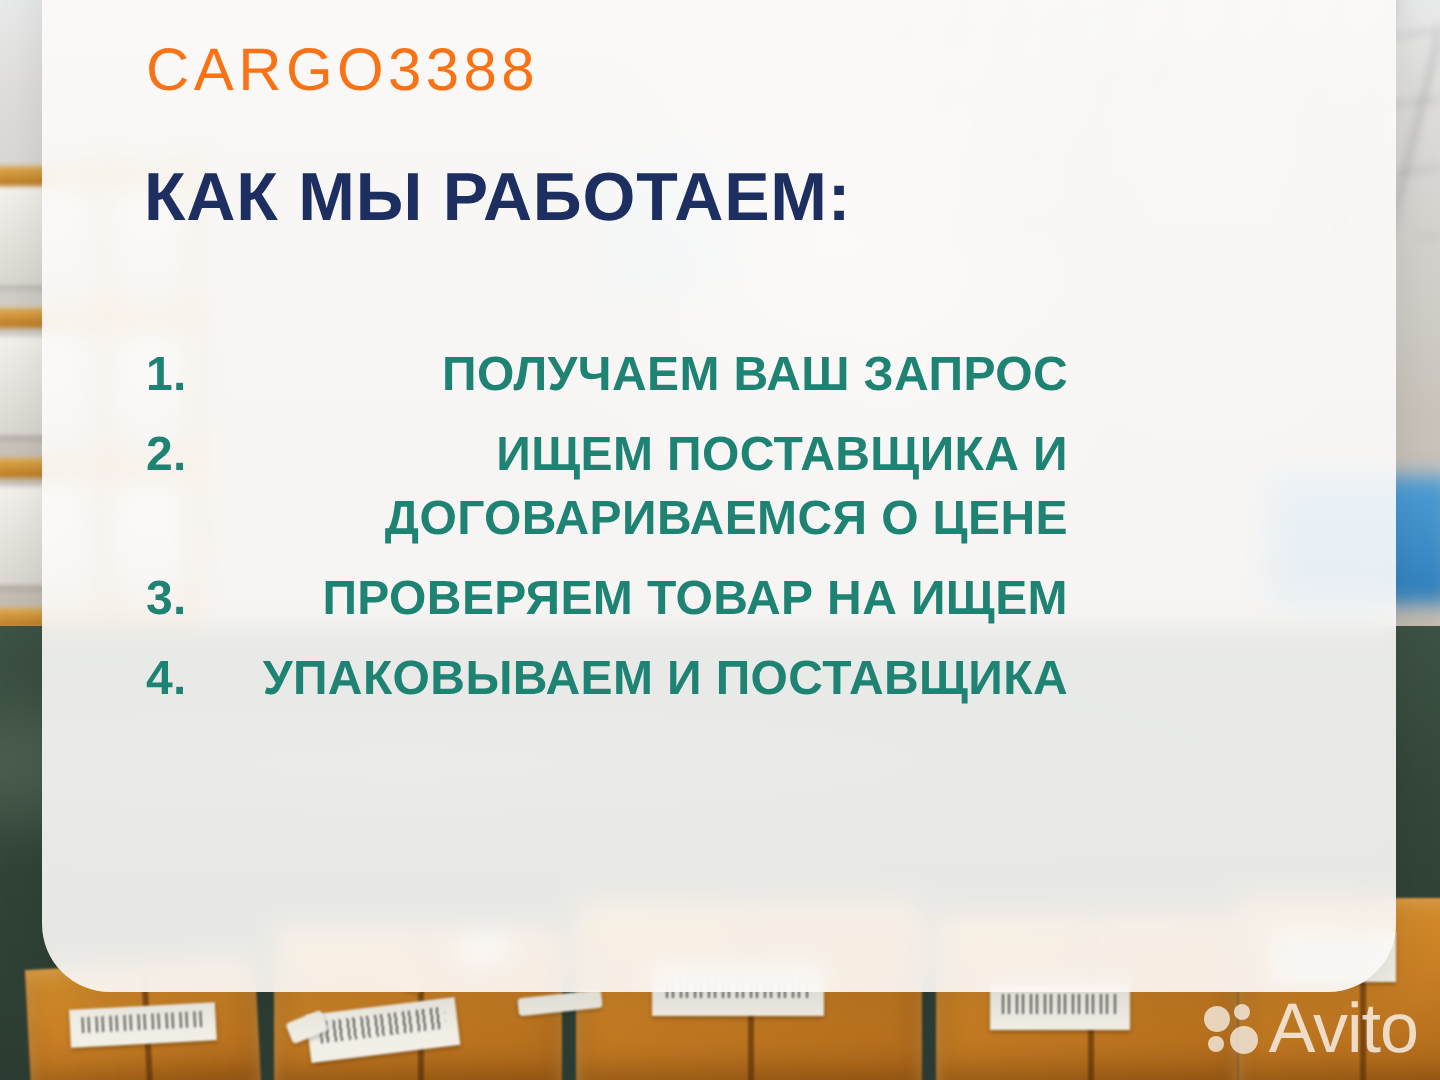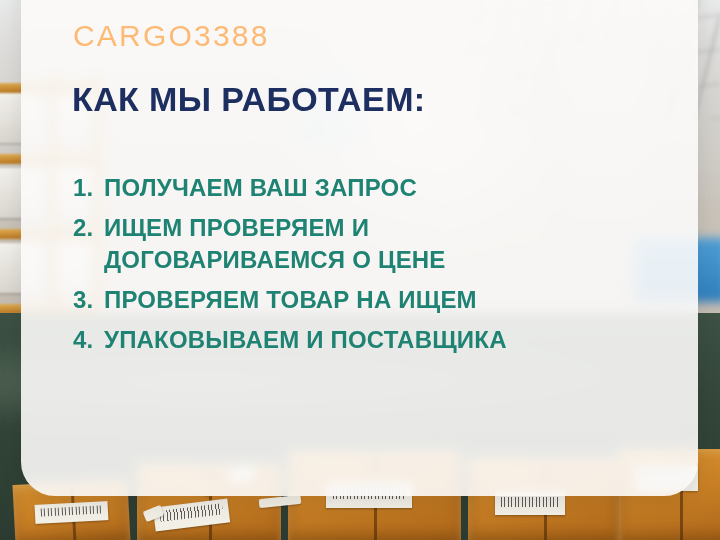--- a/index.html
+++ b/index.html
@@ -178,21 +178,21 @@
   }
 
   
   .logo {
     position: absolute;
     left: 52px;
     top: 19px;
     font-size: 30px;
     font-weight: 300;
     letter-spacing: 2.2px;
-    color: #fdba74;
+    color: #f97316;
     white-space: nowrap;
   }
 
   .headline {
     position: absolute;
     left: 51px;
     top: 80px;
     font-size: 34px;
     font-weight: 700;
     letter-spacing: .4px;
@@ -220,20 +220,21 @@
   .step-num {
     flex: 0 0 auto;
     width: 31px;
     color: #1f8374;
     font-weight: 700;
   }
   .step-text {
     flex: 1 1 auto;
     line-height: 1.36;
     max-width: 430px;
+    text-align: right;
   }
 
   
   .avito {
     position: absolute;
     right: 11px;
     bottom: 8px;
     display: flex;
     align-items: center;
     gap: 5px;
@@ -333,29 +334,38 @@
 
       <div class="headline">КАК МЫ РАБОТАЕМ:</div>
 
       <ul class="steps">
         <li class="step">
           <span class="step-num">1.</span>
           <span class="step-text">ПОЛУЧАЕМ ВАШ ЗАПРОС</span>
         </li>
         <li class="step">
           <span class="step-num">2.</span>
-          <span class="step-text">ИЩЕМ ПРОВЕРЯЕМ И ДОГОВАРИВАЕМСЯ О ЦЕНЕ</span>
+          <span class="step-text">ИЩЕМ ПОСТАВЩИКА И ДОГОВАРИВАЕМСЯ О ЦЕНЕ</span>
         </li>
         <li class="step">
           <span class="step-num">3.</span>
           <span class="step-text">ПРОВЕРЯЕМ ТОВАР НА ИЩЕМ</span>
         </li>
         <li class="step">
           <span class="step-num">4.</span>
           <span class="step-text">УПАКОВЫВАЕМ И ПОСТАВЩИКА</span>
         </li>
       </ul>
 
     </div>
   </div>
 
+  <div class="avito">
+    <span class="avito-dots">
+      <i class="d1"></i>
+        <i class="d2"></i>
+        <i class="d3"></i>
+        <i class="d4"></i>
+    </span>
+    <span class="avito-word">Avito</span>
+  </div>
 
 </div>
 
 </body></html>

